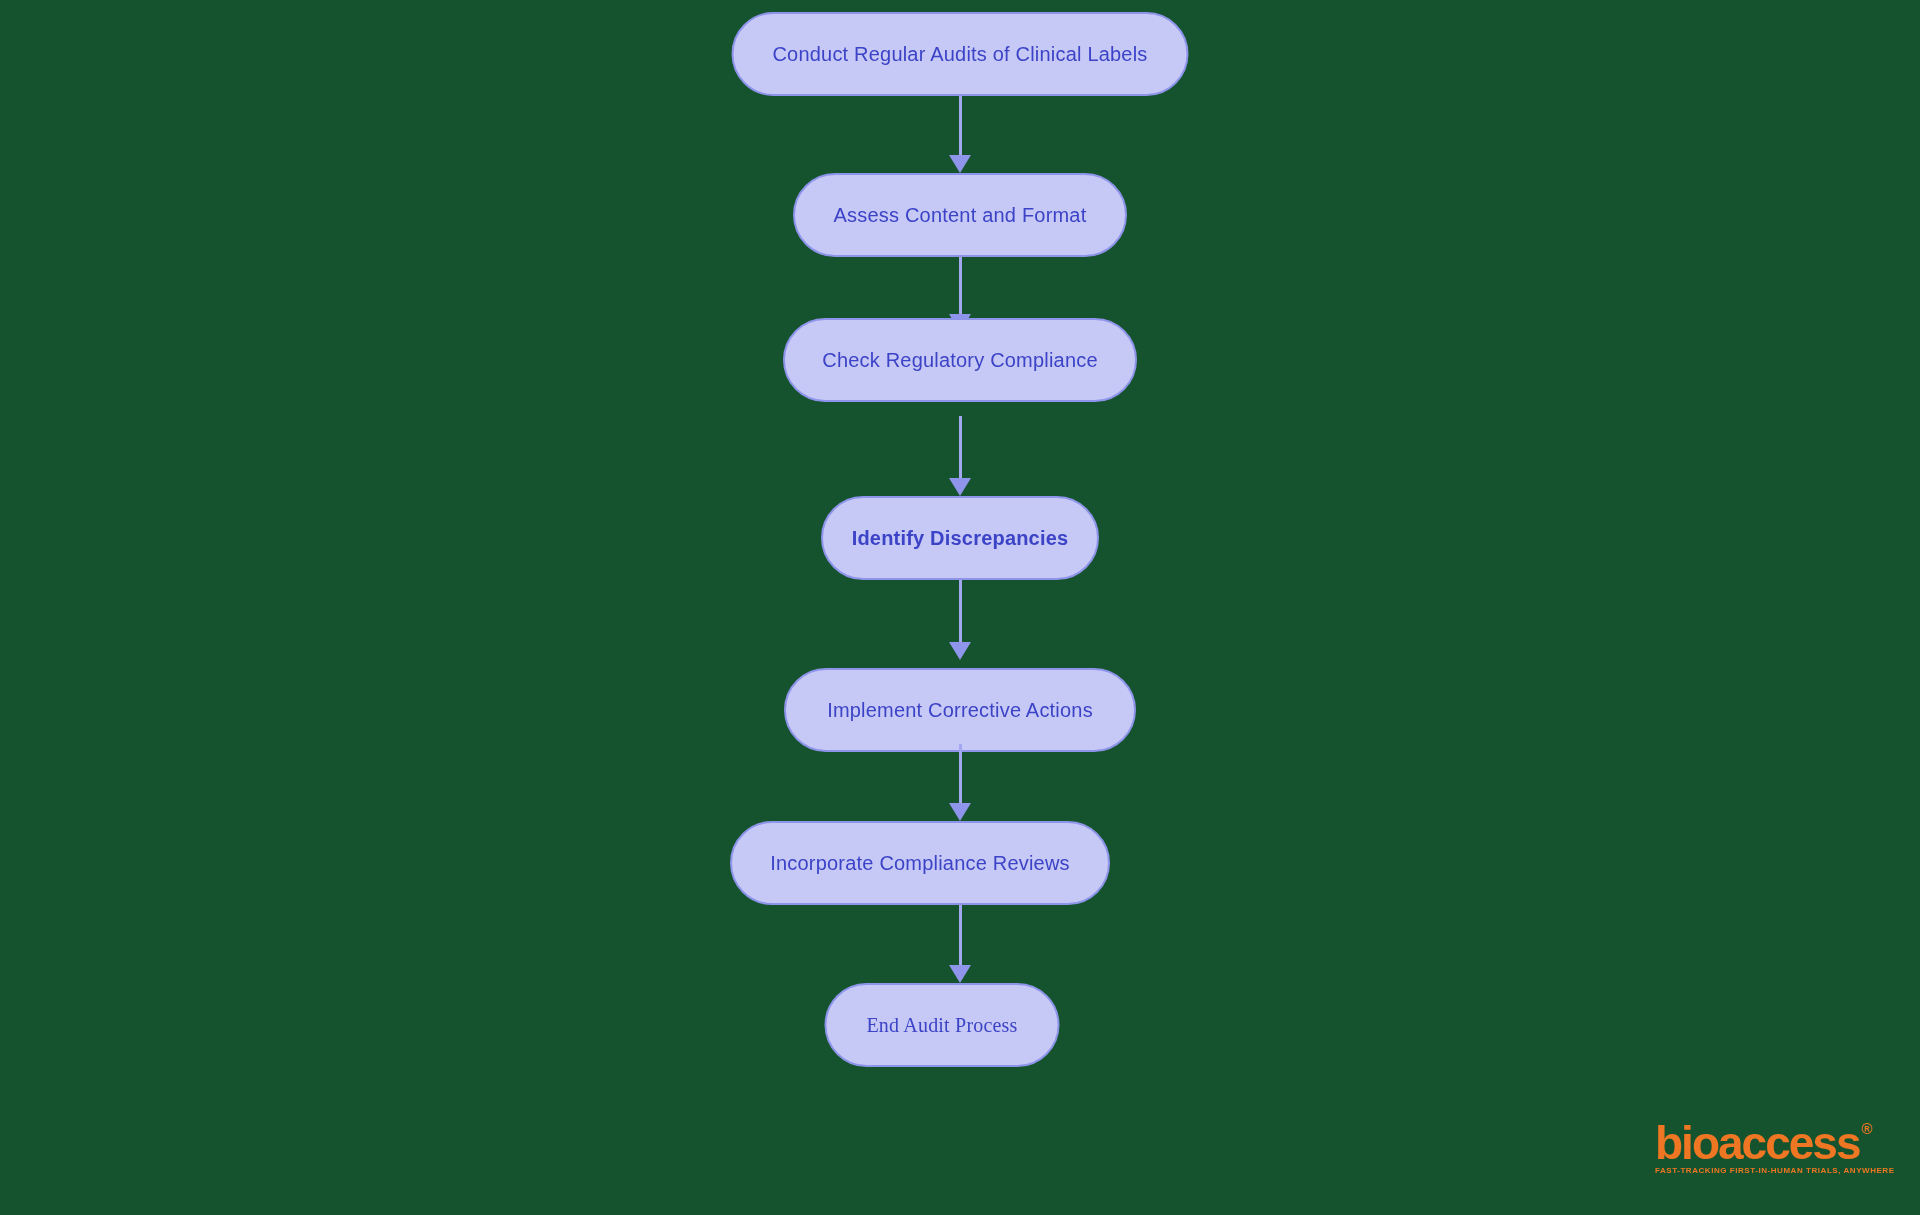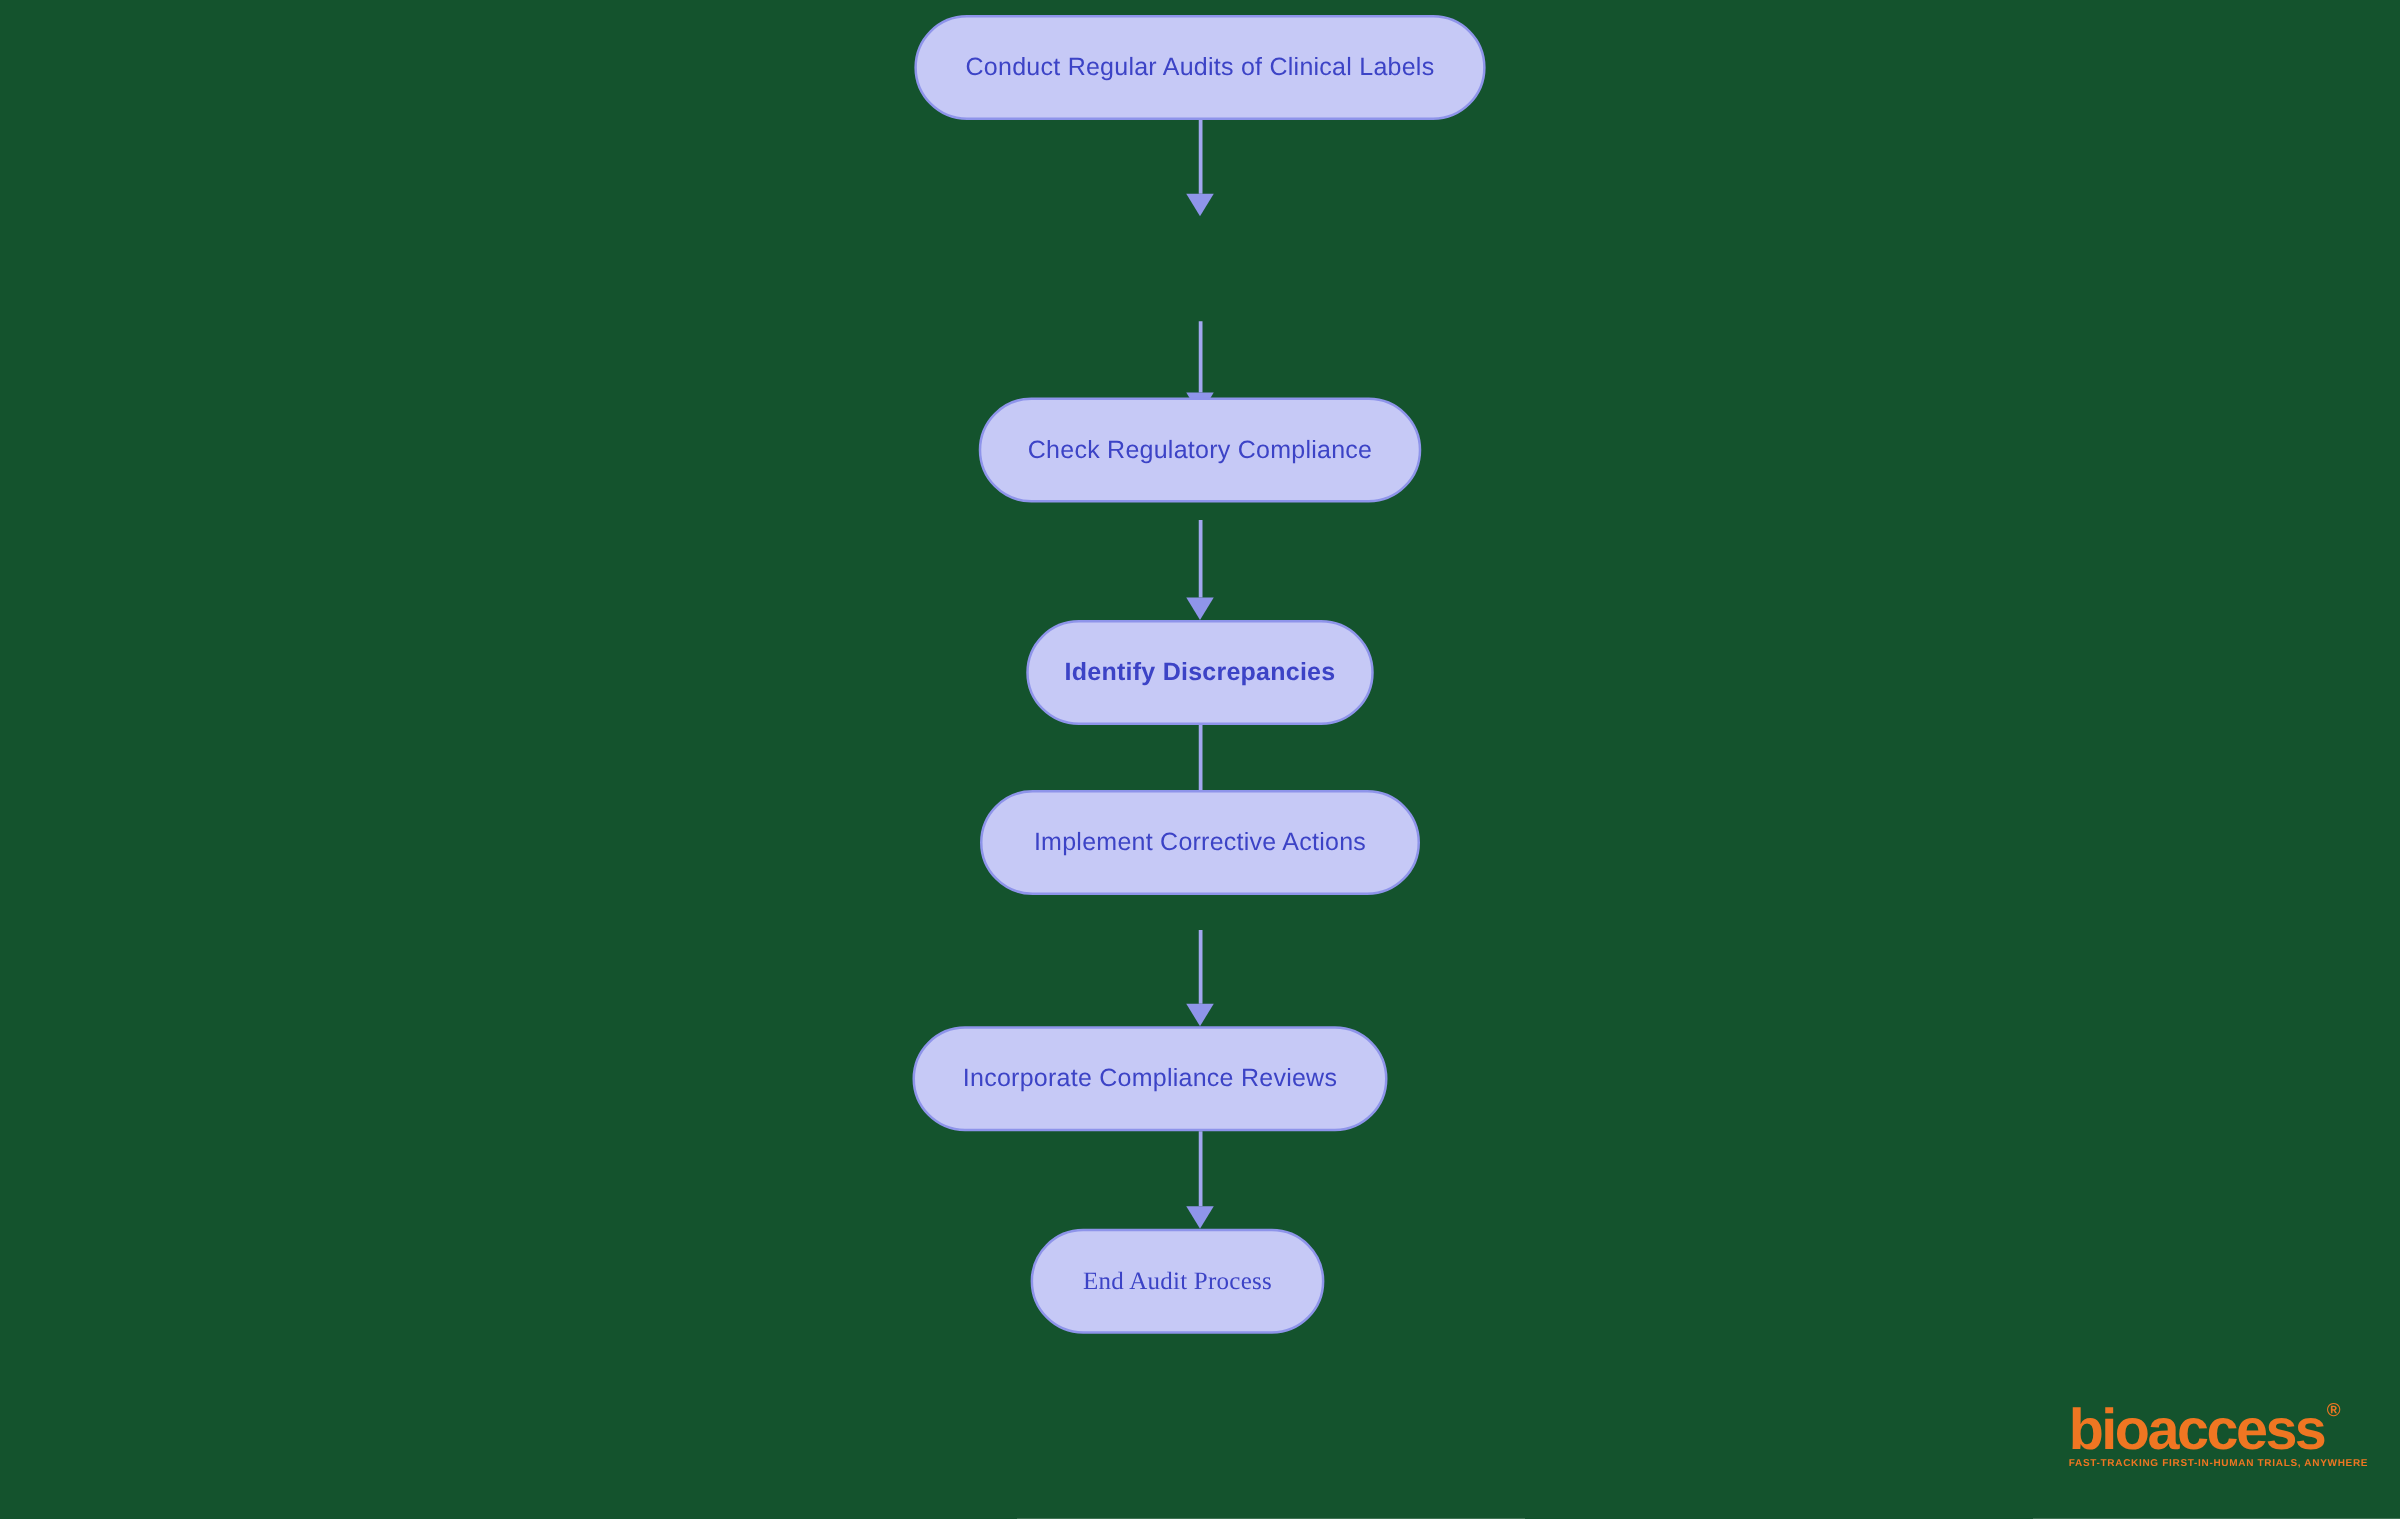--- a/index.html
+++ b/index.html
@@ -24,21 +24,21 @@
     justify-content: center;
     color: var(--node-text, #3c43c6);
     font-size: 20px;
     white-space: nowrap;
     letter-spacing: 0.2px;
   }
   .n0 { top: 12px;  left: 960px; width: 457px; transform: translateX(-50%); }
   .n1 { top: 173px; left: 960px; width: 334px; transform: translateX(-50%); }
   .n2 { top: 318px; left: 960px; width: 354px; transform: translateX(-50%); }
   .n3 { top: 496px; left: 960px; width: 278px; transform: translateX(-50%); font-weight: bold; }
-  .n4 { top: 632px; left: 960px; width: 352px; transform: translateX(-50%); text-align: center; }
+  .n4 { top: 668px; left: 960px; width: 352px; transform: translateX(-50%); text-align: center; }
   .n5 { top: 821px; left: 920px; width: 380px; transform: translateX(-50%); }
   .n6 { top: 983px; left: 942px; width: 235px; transform: translateX(-50%); font-family: Liberation Serif, serif; }
 
   
   .arrow {
     position: absolute;
     left: 949px;
     width: 22px;
     display: flex;
     flex-direction: column;
@@ -103,20 +103,23 @@
 <div class="canvas">
 
   <div class="node n0">
     <span>Conduct Regular Audits of Clinical Labels</span>
   </div>
   <div class="arrow a0">
     <div class="line"></div>
     <div class="head"></div>
   </div>
 
+  <div class="node n1">
+    <span>Assess Content and Format</span>
+  </div>
   <div class="arrow a1">
     <div class="line"></div>
     <div class="head"></div>
   </div>
 
   <div class="node n2">
     <span>Check Regulatory Compliance</span>
   </div>
   <div class="arrow a2">
     <div class="line"></div>

